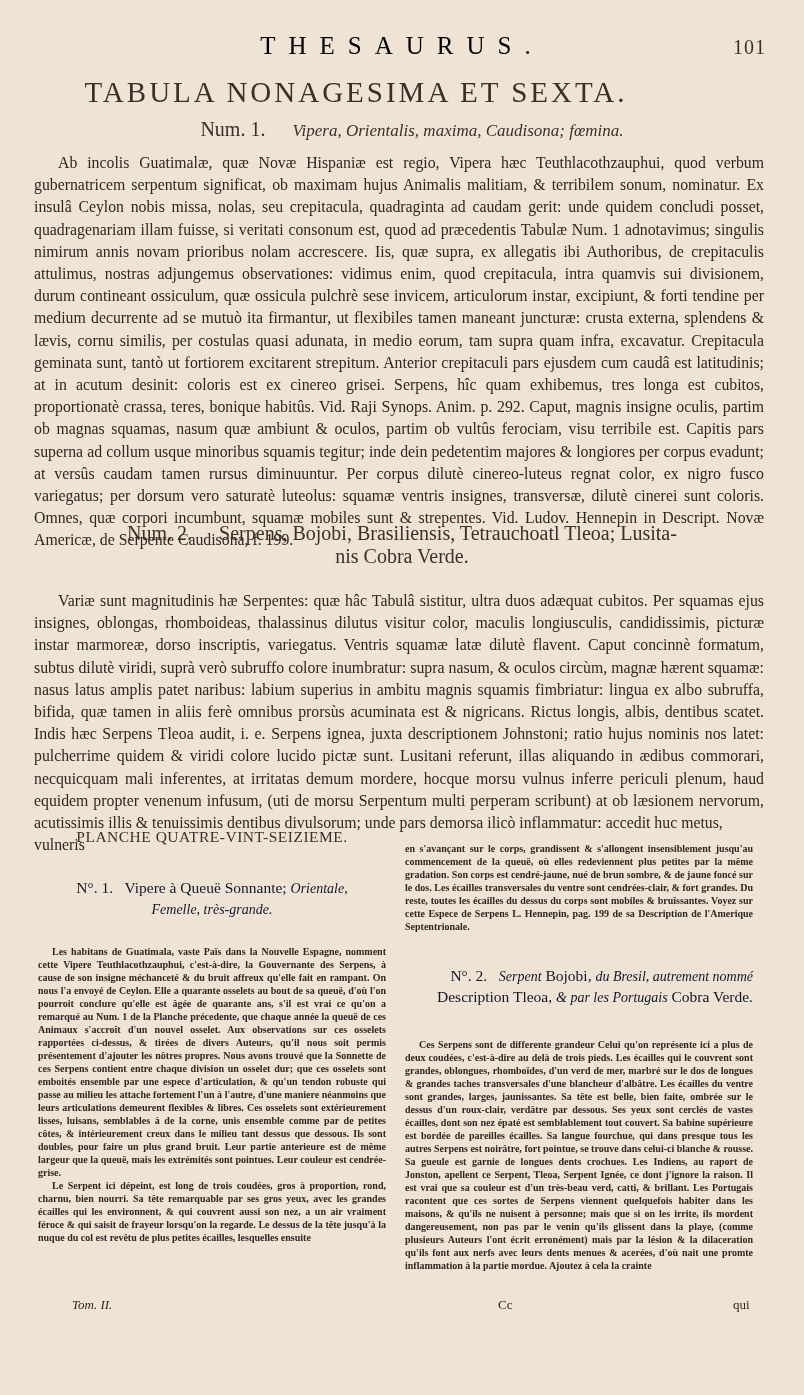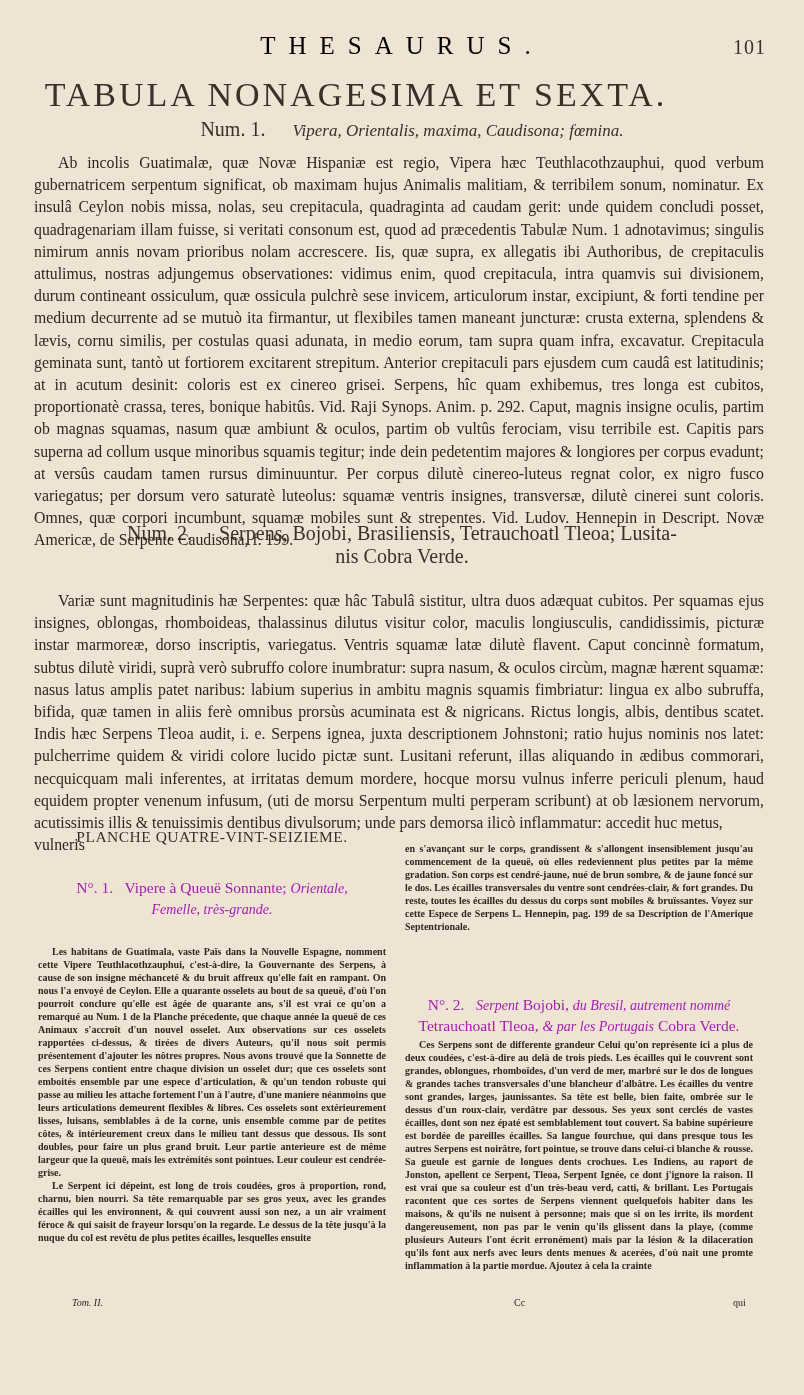--- a/index.html
+++ b/index.html
@@ -13,21 +13,21 @@
   .page { position:absolute; left:0; top:0; width:804px; height:1395px; }
   .running-title {
     position:absolute; top:32px; left:0; width:804px; text-align:center;
     font-size:25px; letter-spacing:13px; color:#000000;
   }
   .page-number {
     position:absolute; top:36px; right:38px; font-size:20px; letter-spacing:1px; color:#3a302a;
   }
   .plate-title {
     position:absolute; top:76px; left:0; width:712px; text-align:center;
-    font-size:34px; letter-spacing:3px; color:#3a302a;
+    font-size:29px; letter-spacing:3px; color:#3a302a;
   }
   .sec-head {
     position:absolute; left:0; width:804px; text-align:center; font-size:20px; color:#3a302a;
   }
   .sec-head .num { margin-right:22px; }
   .sec-head i { font-size:17px; }
   .latin-body {
     position:absolute; left:34px; width:730px;
     font-size:15.8px; line-height:22.2px; text-align:justify; text-align-last:left;
     color:#2e2620;
@@ -43,28 +43,28 @@
   }
   .col-left { left:38px; top:945px; }
   .col-right { left:405px; top:842px; }
   .col p { margin:0; text-indent:14px; }
   .col p.noindent { text-indent:0; }
   .fr-plate {
     position:absolute; left:38px; top:828px; width:348px; text-align:center;
     font-size:15.5px; letter-spacing:0.5px; color:#3a302a;
   }
   .fr-head {
-    position:absolute; width:348px; text-align:center; font-size:15.5px; color:#a21caf; line-height:20px;
+    position:absolute; width:348px; text-align:center; font-size:15.5px; color:#0f172a; line-height:20px;
   }
   .fr-head1 { left:38px; top:878px; }
-  .fr-head2 { left:405px; top:995px; }
+  .fr-head2 { left:405px; top:966px;text-align:right; }
   .fr-head i { font-size:14px; }
-  .signature { position:absolute; font-size:10px; color:#2e2620; }
+  .signature { position:absolute; font-size:13px; color:#2e2620; }
   .sig-tom { left:72px; top:1297px; font-style:italic; }
-  .sig-cc { left:498px; top:1297px;margin-left:16px; }
+  .sig-cc { left:498px; top:1297px; }
   .sig-qui { left:733px; top:1297px; }
 </style>
 </head>
 <body>
 
 <div class="page">
 
   <div class="running-title">THESAURUS.</div>
   <div class="page-number">101</div>
   <div class="plate-title">TABULA NONAGESIMA ET SEXTA.</div>
@@ -100,21 +100,21 @@
   </div>
 
   <div class="col col-right">
     <p class="noindent">en s'avançant sur le corps, grandissent &amp; s'allongent insensiblement jusqu'au commencement de la queuë, où elles redeviennent plus petites par la même gradation. Son corps est cendré-jaune, nué de brun sombre, &amp; de jaune foncé sur le dos. Les écailles transversales du ventre sont cendrées-clair, &amp; fort grandes. Du reste, toutes les écailles du dessus du corps sont mobiles &amp; bruïssantes. Voyez sur cette Espece de Serpens L. Hennepin, pag. 199 de sa Description de l'Amerique Septentrionale.</p>
   </div>
   <div class="fr-head fr-head2">
     <span>N°. 2.</span>&nbsp;&nbsp;
     <i>Serpent</i>
     <span>Bojobi,</span>
     <i>du Bresil, autrement nommé</i><br>
-    <span>Tetrauchoatl Tleoa,</span>
+    <span>Description Tleoa,</span>
     <i>&amp; par les Portugais</i>
     <span>Cobra Verde.</span>
   </div>
   <div class="col" style="left:405px; top:1038px;">
     <p>Ces Serpens sont de differente grandeur Celui qu'on représente ici a plus de deux coudées, c'est-à-dire au delà de trois pieds. Les écailles qui le couvrent sont grandes, oblongues, rhomboïdes, d'un verd de mer, marbré sur le dos de longues &amp; grandes taches transversales d'une blancheur d'albâtre. Les écailles du ventre sont grandes, larges, jaunissantes. Sa tête est belle, bien faite, ombrée sur le dessus d'un roux-clair, verdâtre par dessous. Ses yeux sont cerclés de vastes écailles, dont son nez épaté est semblablement tout couvert. Sa babine supérieure est bordée de pareilles écailles. Sa langue fourchue, qui dans presque tous les autres Serpens est noirâtre, fort pointue, se trouve dans celui-ci blanche &amp; rousse. Sa gueule est garnie de longues dents crochues. Les Indiens, au raport de Jonston, apellent ce Serpent, Tleoa, Serpent Ignée, ce dont j'ignore la raison. Il est vrai que sa couleur est d'un très-beau verd, catti, &amp; brillant. Les Portugais racontent que ces sortes de Serpens viennent quelquefois habiter dans les maisons, &amp; qu'ils ne nuisent à personne; mais que si on les irrite, ils mordent dangereusement, non pas par le venin qu'ils glissent dans la playe, (comme plusieurs Auteurs l'ont écrit erronément) mais par la lésion &amp; la dilaceration qu'ils font aux nerfs avec leurs dents menues &amp; acerées, d'où nait une promte inflammation à la partie mordue. Ajoutez à cela la crainte</p>
   </div>
 
   <div class="signature sig-tom">Tom. II.</div>
   <div class="signature sig-cc">Cc</div>
   <div class="signature sig-qui">qui</div>

